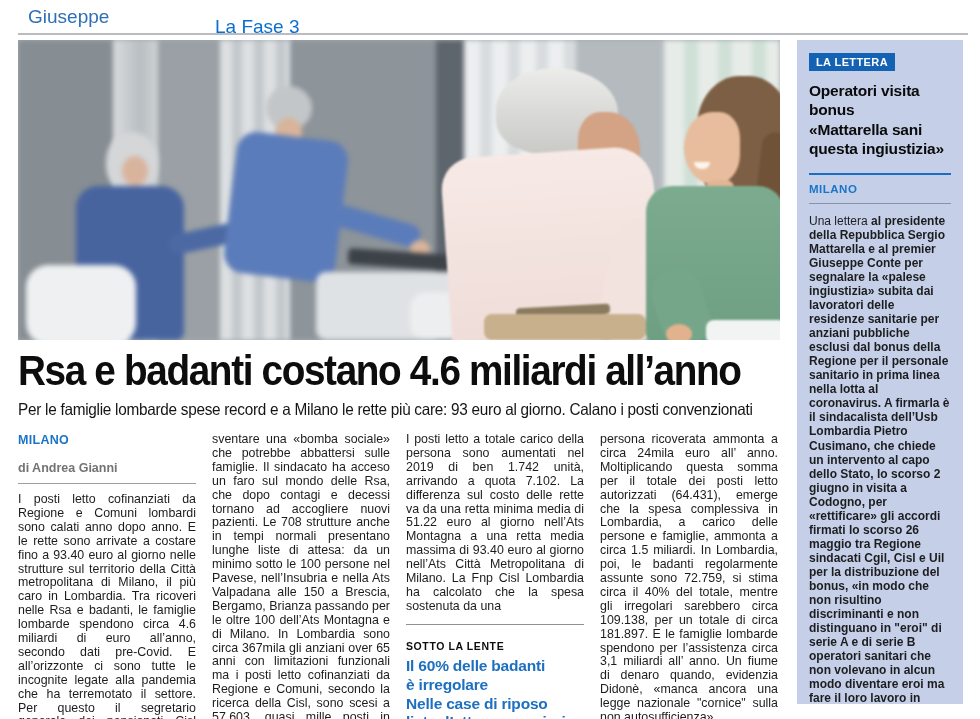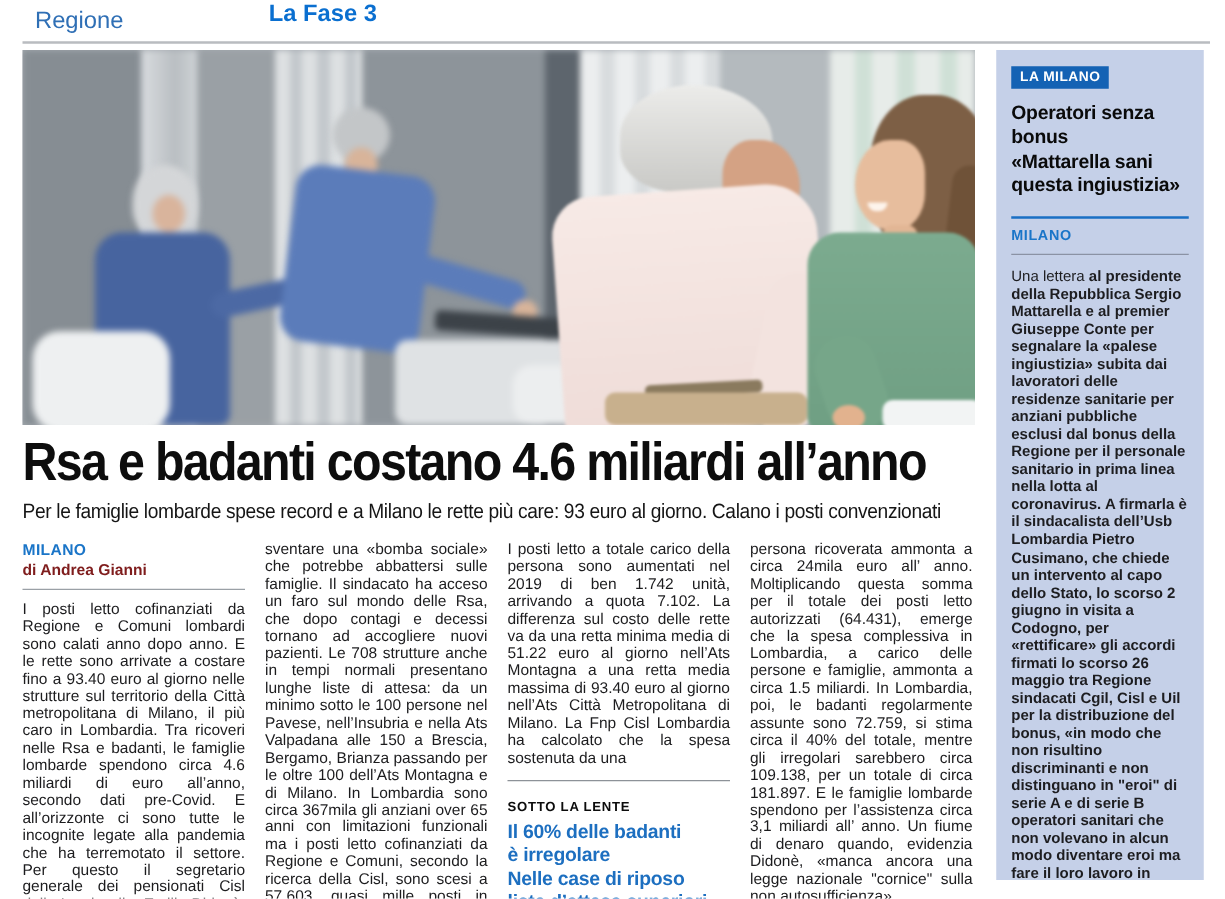--- a/index.html
+++ b/index.html
@@ -3,21 +3,21 @@
 <meta charset="utf-8">
 <style>
   html,body{margin:0;padding:0;background:#ffffff;}
   .page{position:relative;width:980px;height:719px;background:#fff;overflow:hidden;
         font-family:"Liberation Sans",sans-serif;color:#111;}
 
   
   .masthead{position:absolute;left:18px;top:0;width:950px;height:33px;
             border-bottom:2px solid #b9bcc0;}
   .section-name{position:absolute;left:10px;top:6px;font-size:19px;color:#2f6fb5;}
-  .edition-name{position:absolute;left:197px;top:1px;font-size:19px;font-weight:bold;color:#0a6fd0;}
+  .edition-name{position:absolute;left:197px;top:16px;font-size:19px;font-weight:normal;color:#0a6fd0;}
 
   
   .main-article{position:absolute;left:18px;top:40px;width:762px;}
   .sidebar{position:absolute;left:797px;top:40px;width:166px;height:664px;
            background:#c5d0e8;box-sizing:border-box;padding:12px 12px 8px 12px;overflow:hidden;}
 
   
   .photo{position:relative;width:762px;height:300px;overflow:hidden;background:#a6acb1;}
   .photo .abs{position:absolute;}
   .ph-bg{filter:blur(2.5px);}
@@ -28,21 +28,21 @@
   .headline{margin:8px 0 0 0;font-size:43px;line-height:1.05;font-weight:bold;color:#0d0d0d;
             letter-spacing:-1.5px;white-space:nowrap;transform:scaleX(.90);transform-origin:left center;}
   .subtitle{margin:7px 0 0 0;font-size:16.5px;color:#151515;letter-spacing:-.3px;
             white-space:nowrap;transform:scaleX(.93);transform-origin:left center;}
 
   
   .cols{display:flex;gap:16px;margin-top:14px;}
   .col{width:178px;font-size:12.4px;line-height:1.12;text-align:justify;color:#1c1c1e;
        hyphens:auto;-webkit-hyphens:auto;}
   .kicker{color:#1a75c8;font-weight:bold;font-size:12.5px;letter-spacing:.3px;}
-  .byline{font-weight:bold;font-size:12.5px;margin-top:2px;color:#7f1d1d;}
+  .byline{font-weight:bold;font-size:12.5px;margin-top:14px;color:#737373;}
   .col-rule{border:0;border-top:1px solid #9aa0a6;margin:8px 0 9px 0;}
   .col p{margin:0;}
   b{font-weight:normal;}
 
   .lens{margin-top:10px;}
   .lens-rule{border:0;border-top:1px solid #8d9298;margin:0 0 6px 0;}
   .lens-kicker{font-weight:bold;font-size:10.5px;letter-spacing:.6px;color:#0c0c0c;margin-top:16px;}
   .lens-text{margin-top:5px;font-weight:bold;font-size:15.5px;line-height:1.2;color:#1d6fc0;
              white-space:pre-line;letter-spacing:-.2px;}
 
@@ -55,21 +55,21 @@
   .side-kicker{color:#1a75c8;font-weight:bold;font-size:11.5px;letter-spacing:.5px;}
   .side-thin-rule{border:0;border-top:1px solid #8b92a4;margin:8px 0 10px 0;}
   .side-body{margin:0;font-size:12px;line-height:1.17;font-weight:bold;color:#1d1d20;text-align:left;}
 </style>
 </head>
 <body>
 
 <div class="page">
 
   <div class="masthead">
-    <span class="section-name">Regione</span>
+    <span class="section-name">Giuseppe</span>
     <span class="edition-name">La Fase 3</span>
   </div>
 
   <main class="main-article">
 
     <div class="photo" title="Nursing-home scene: a smiling caregiver in green scrubs talks with an elderly man in a pale shirt; two residents and a carer in blue sit in the blurred background">
 
       <div class="ph-bg">
         <div class="abs" style="left:0;top:0;width:95px;height:300px;background:#868d93;"></div>
         <div class="abs" style="left:95px;top:0;width:45px;height:300px;background:linear-gradient(90deg,#d9dcdf,#b9bec2 60%,#cfd3d6);"></div>
@@ -148,22 +148,22 @@
 
       <div class="col">
         <p><span>persona ricoverata ammonta a circa 24mila euro all’ anno. Moltiplicando questa somma per il totale dei posti letto autorizzati (64.431), emerge che la spesa complessiva in Lombardia, a carico delle persone e famiglie, ammonta a circa 1.5 miliardi. </span><b>In Lombardia,</b><span> poi, le badanti regolarmente assunte sono 72.759, si stima circa il 40% del totale, mentre gli irregolari sarebbero circa 109.138, per un totale di circa 181.897. E le famiglie lombarde spendono per l’assistenza circa 3,1 miliardi all’ anno. Un fiume di denaro quando, evidenzia Didonè, «manca ancora una legge nazionale "cornice" sulla non autosufficienza».</span></p>
 
       </div>
 
     </div>
   </main>
 
   <aside class="sidebar">
-    <span class="side-badge">LA MILANO</span>
-    <h2 class="side-headline">Operatori senza bonus
+    <span class="side-badge">LA LETTERA</span>
+    <h2 class="side-headline">Operatori visita bonus
 «Mattarella sani
 questa ingiustizia»</h2>
     <div class="side-blue-rule"></div>
     <div class="side-kicker">MILANO</div>
     <hr class="side-thin-rule">
     <p class="side-body"><b>Una lettera</b><span> al presidente della Repubblica Sergio Mattarella e al premier Giuseppe Conte per segnalare la «palese ingiustizia» subita dai lavoratori delle residenze sanitarie per anziani pubbliche esclusi dal bonus della Regione per il personale sanitario in prima linea nella lotta al coronavirus. A firmarla è il sindacalista dell’Usb Lombardia Pietro Cusimano, che chiede un intervento al capo dello Stato, lo scorso 2 giugno in visita a Codogno, per «rettificare» gli accordi firmati lo scorso 26 maggio tra Regione sindacati Cgil, Cisl e Uil per la distribuzione del bonus, «in modo che non risultino discriminanti e non distinguano in "eroi" di serie A e di serie B operatori sanitari che non volevano in alcun modo diventare eroi ma fare il loro lavoro in condizioni di sicurezza». Nel frattempo anche Cgil, Cisl e Uil hanno chiesto un incontro all’assessorato competente per colmare la lacuna.</span></p>
     
   </aside>
 
 </div>

